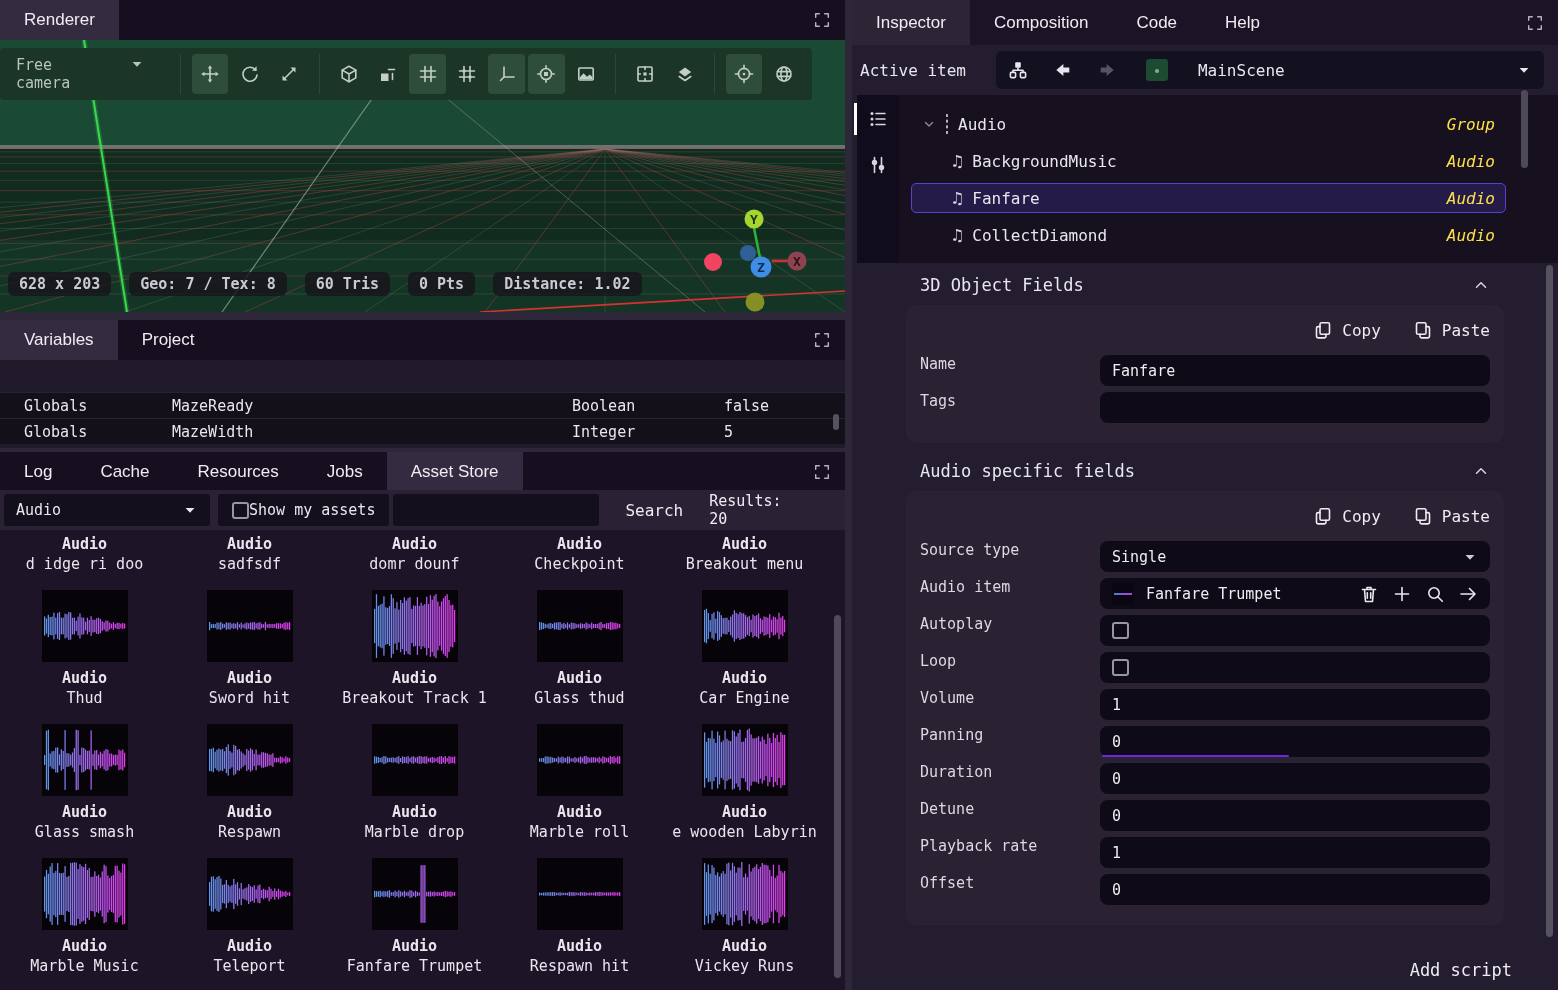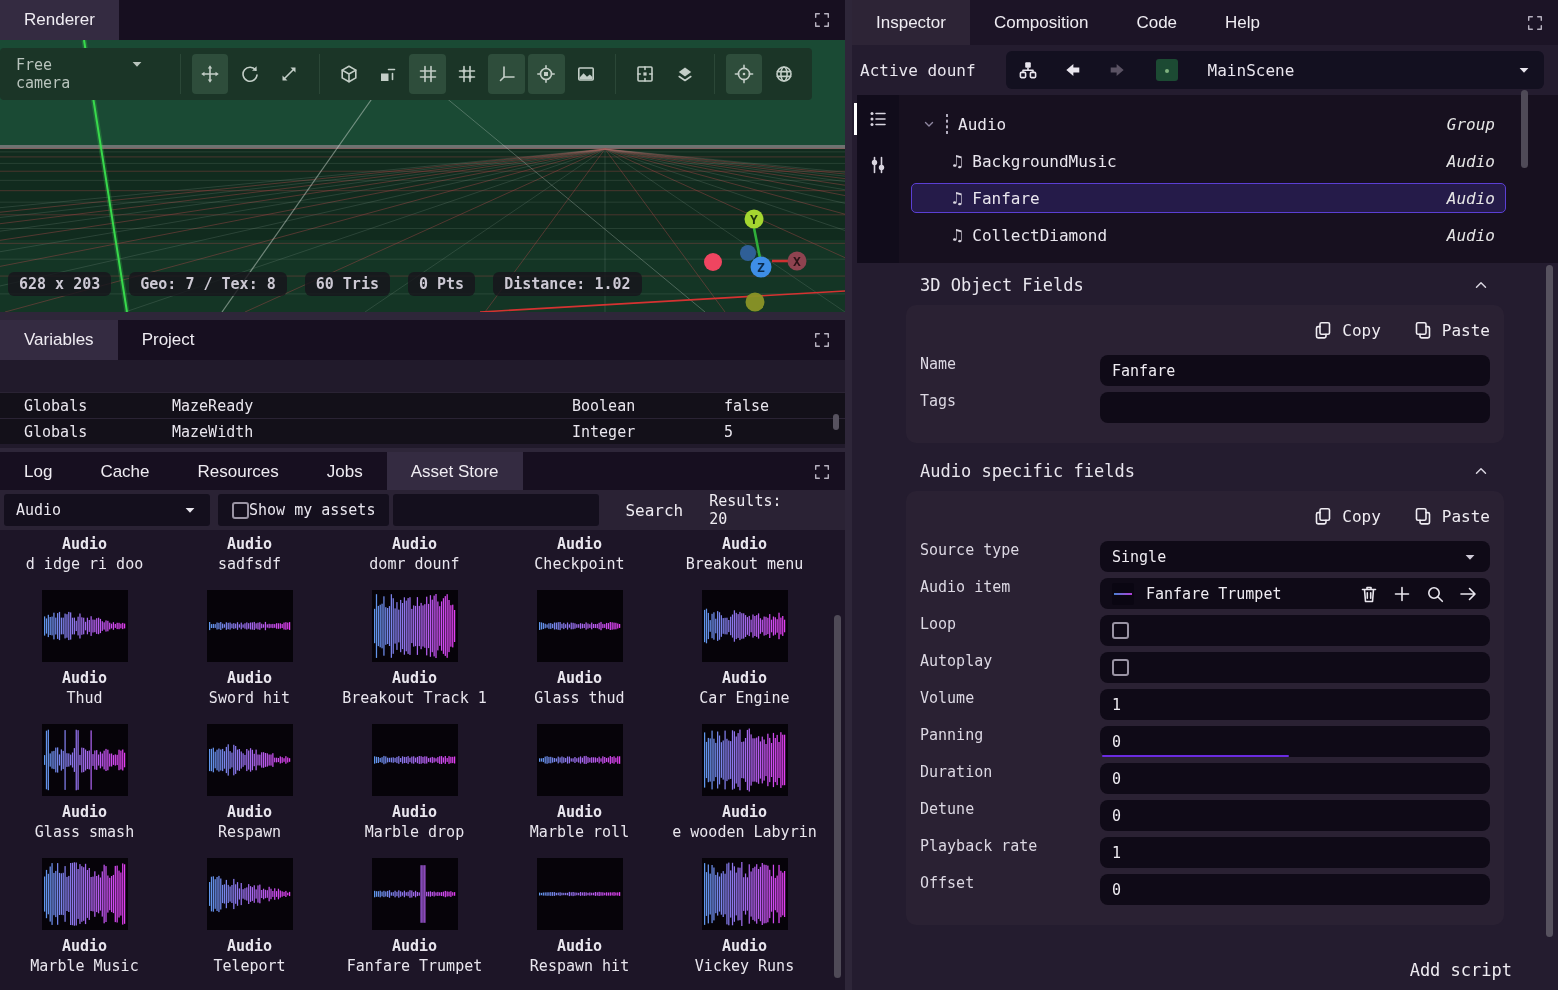--- a/index.html
+++ b/index.html
@@ -76,21 +76,21 @@
   .scene-thumb::after { content:""; position:absolute; left:9px; top:10px; width:4px; height:4px; border-radius:2px; background:#7fb27f; }
   #icon-strip { position:absolute; left:5px; top:95px; width:42px; height:168px; background:#110c1b;
     display:flex; flex-direction:column; align-items:center; padding-top:6px; gap:10px; }
   .strip-btn { width:36px; height:36px; display:flex; align-items:center; justify-content:center; color:#d9d5e0; position:relative; }
   .strip-btn.active::before { content:""; position:absolute; left:-6px; top:2px; width:3px; height:32px; background:#ffffff; }
   #tree { position:absolute; left:47px; top:95px; right:0; height:168px; background:#17101f; padding-top:14px; }
   .tree-row { height:30px; margin:0 52px 7px 12px; display:flex; align-items:center; gap:10px;
     border:1.5px solid transparent; border-radius:5px; padding:0 10px; }
   .tree-row.selected { background:#251b49; border-color:#5b3fd4; }
   .tree-row .t-name { font-size:16px; }
-  .tree-row .t-type { margin-left:auto; font-style:italic; color:#e5e5e5; font-size:16px; }
+  .tree-row .t-type { margin-left:auto; font-style:italic; color:#fde047; font-size:16px; }
   .chev { color:#8f87a0; }
   .dashed-box { width:17px; height:17px; border:1.6px dashed #b5afc0; border-radius:3px; }
   .note { font-size:17px; color:#d9d5e0; }
   .indent { width:20px; }
   #tree-scroll { position:absolute; right:30px; top:90px; width:7px; height:78px; border-radius:4px; background:#4f4a57; }
   #main-scroll { position:absolute; right:5px; top:265px; width:7px; height:672px; border-radius:4px; background:#57525f; }
 
   #sections { position:absolute; left:54px; right:54px; top:268px; }
   .sec-header { height:34px; display:flex; align-items:center; padding:0 14px; margin-bottom:3px; }
   .sec-title { font-size:17px; }
@@ -1184,21 +1184,21 @@
       <div class="tab">Composition</div>
       <div class="tab">Code</div>
       <div class="tab">Help</div>
       <div class="fs-btn">
         <svg class="ic" width="18" height="18" viewBox="0 0 20 20" fill="none" stroke="currentColor" stroke-width="1.6" stroke-linecap="round" stroke-linejoin="round">
           <path d="M3 7V3h4M13 3h4v4M17 13v4h-4M7 17H3v-4"></path>
         </svg>
       </div>
     </div>
   <div id="active-row">
-    <span id="active-label">Active dounf</span>
+    <span id="active-label">Active item</span>
     <div id="active-ctrl">
       <span>
           <svg class="ic" width="20" height="20" viewBox="0 0 20 20" fill="none" stroke="currentColor" stroke-width="1.6" stroke-linecap="round" stroke-linejoin="round">
             <rect fill="currentColor" stroke="none" x="7.2" y="2.2" width="5.6" height="5.6" rx="1"></rect>
             <rect x="2.4" y="12.4" width="5.2" height="5.2" rx="1"></rect>
             <rect x="12.4" y="12.4" width="5.2" height="5.2" rx="1"></rect>
             <path d="M10 8v2.2M5 12.2v-2h10v2"></path>
           </svg>
         </span>
       <span>
@@ -1379,27 +1379,27 @@
               </span>
               <span>
                 <svg class="ic" width="20" height="20" viewBox="0 0 20 20" fill="none" stroke="currentColor" stroke-width="1.6" stroke-linecap="round" stroke-linejoin="round">
                   <path d="M3 10h13.5M11.5 4.5 17 10l-5.5 5.5"></path>
                 </svg>
               </span>
             </span>
           </div>
         </div>
         <div class="field-row">
-          <div class="field-label">Loop</div>
+          <div class="field-label">Autoplay</div>
           <div class="field-input">
             <span class="checkbox"></span>
           </div>
         </div>
         <div class="field-row">
-          <div class="field-label">Autoplay</div>
+          <div class="field-label">Loop</div>
           <div class="field-input">
             <span class="checkbox"></span>
           </div>
         </div>
         <div class="field-row">
           <div class="field-label">Volume</div>
           <div class="field-input">
             <span>1</span>
           </div>
         </div>

